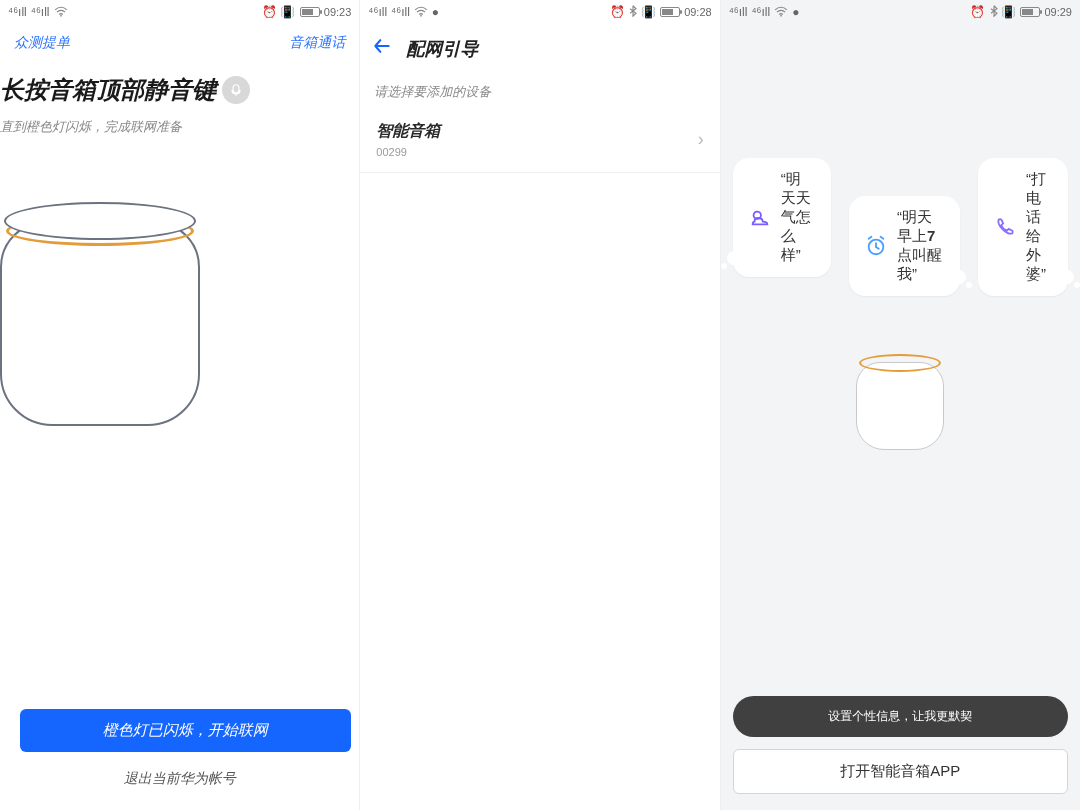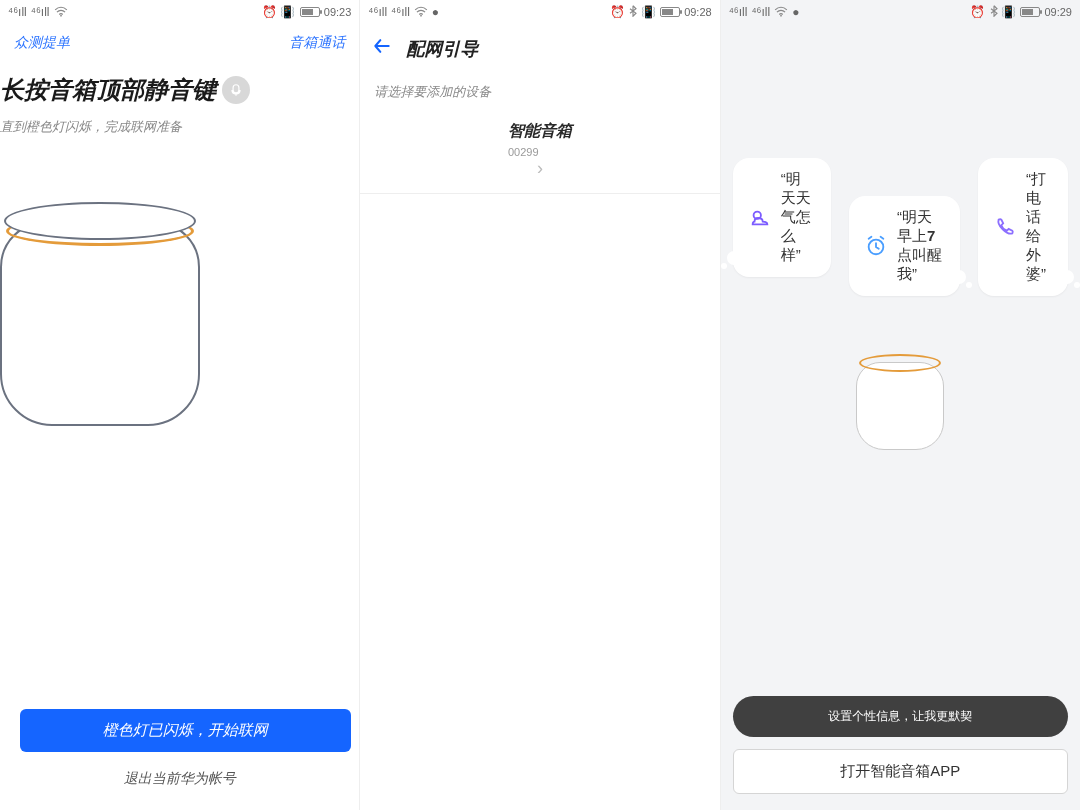--- a/index.html
+++ b/index.html
@@ -31,21 +31,21 @@
     .speaker-ring2 { position:absolute; left:6px; right:6px; top:10px; height:28px; border:3px solid #e49b3a; border-radius:50%/50%; opacity:.9; }
     .s1-bottom { padding:16px 14px 22px; display:flex; flex-direction:column; align-items:center; gap:18px; }
     .s1-btn { width:100%; padding:12px; border-radius:6px; background:#1565ff; color:#fff; border:none; font-size:15px; font-style:italic;margin-left:11px; }
     .s1-exit { color:#555; font-size:14px; font-style:italic; }
 
     
     .s2-nav { display:flex; align-items:center; padding:12px 12px; gap:14px; }
     .s2-back { color:#1565ff; font-size:20px; }
     .s2-title { font-size:18px; font-weight:600; color:#222; font-style:italic; }
     .s2-caption { padding:10px 14px 6px; font-size:13px; color:#8a8a8a; font-style:italic; }
-    .s2-item { display:flex; align-items:center; justify-content:space-between; padding:14px 16px; border-bottom:1px solid #eee;flex-direction:column; }
+    .s2-item { display:flex; align-items:center; justify-content:space-between; padding:14px 16px; border-bottom:1px solid #eee; }
     .s2-name { font-size:16px; font-weight:600; color:#2a2a2a; display:block; font-style:italic; }
     .s2-code { font-size:11px; color:#9a9a9a; display:block; margin-top:4px; }
     .s2-chev { color:#bbb; font-size:18px; }
 
     
     .s3-main { flex:1; background:#f3f4f6; display:flex; flex-direction:column; padding:14px 12px 16px; gap:14px; }
     .s3-bubbles { display:flex; flex-direction:row; gap:18px; margin-top:120px; }
     .bub { align-self:flex-end; }
     .bub .card { display:flex; align-items:center; gap:10px; background:#fff; padding:12px 16px; border-radius:16px; box-shadow:0 1px 2px rgba(0,0,0,.05); position:relative; font-size:15px; color:#333; }
     .bub .card:after { content:""; position:absolute; right:-6px; bottom:12px; width:14px; height:14px; background:#fff; border-radius:50%; box-shadow:10px 8px 0 -4px #fff; }

